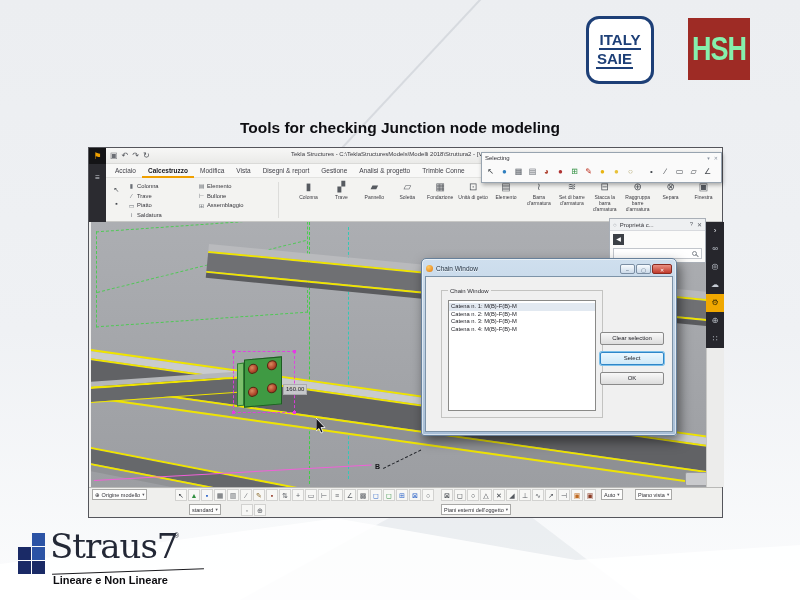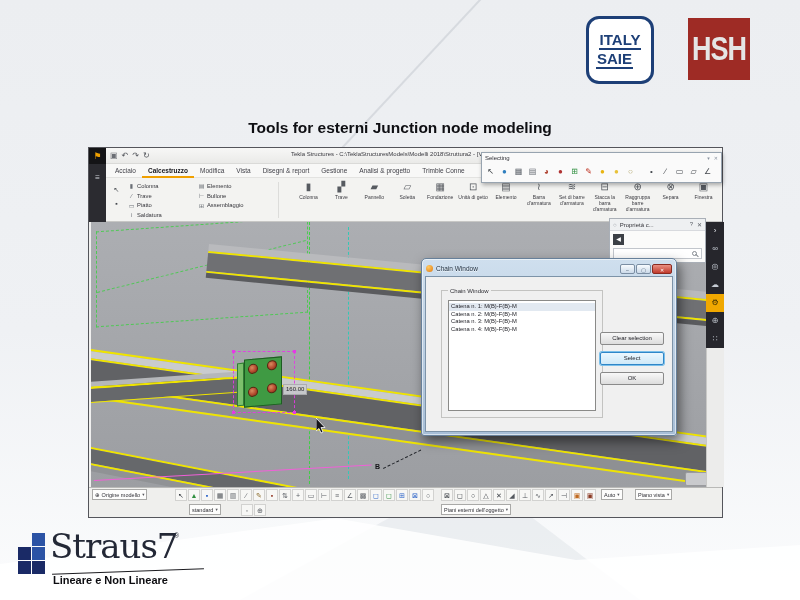--- a/index.html
+++ b/index.html
@@ -16,21 +16,21 @@
   
   .event { position:absolute; left:26px; top:16px; width:184px; text-align:center; color:#15151f; }
   .event .l1 { font-size:15px; font-weight:bold; letter-spacing:.2px; }
   .event .l2,.event .l3 { font-size:14px; margin-top:4px; }
   .logo-es { position:absolute; left:586px; top:16px; width:68px; height:68px; background:#fff;
              border:3px solid #1d3f77; border-radius:13px; display:flex; flex-direction:column;
              align-items:center; justify-content:center; color:#1d3f77; font-weight:bold; font-size:15px; line-height:1.15; }
   .logo-es .w1 { border-bottom:2px solid #1d3f77; padding:0 1px; }
   .logo-es .w2 { border-bottom:2px solid #1d3f77; padding:0 1px; align-self:flex-start; margin-left:7px; }
   .logo-hsh { position:absolute; left:688px; top:18px; width:62px; height:62px; background:#9e2b25;
-              color:#e5e5e5; font-weight:bold; font-size:27px; letter-spacing:-1px; display:flex;
+              color:#86efac; font-weight:bold; font-size:27px; letter-spacing:-1px; display:flex;
               align-items:center; justify-content:center; transform-origin:center; }
   .logo-hsh span { transform:scaleY(1.25); }
   .slide-title { position:absolute; left:0; right:0; top:119px; text-align:center; font-size:15.5px;
                  font-weight:bold; color:#0e0e12; }
 
   
   .app { position:absolute; left:88px; top:147px; width:635px; height:371px; background:#f0f0ef;
          border:1px solid #54555b; border-bottom-width:3px; }
   .titlebar { position:absolute; left:0; top:0; width:100%; height:16px;
               background:linear-gradient(#f7f7f6,#eaeae8); border-bottom:1px solid #dadad8; }
@@ -179,21 +179,21 @@
 
 
   <div class="logo-es">
     <span class="w1">ITALY</span>
     <span class="w2">SAIE</span>
   </div>
   <div class="logo-hsh">
     <span>HSH</span>
   </div>
 
-  <div class="slide-title">Tools for esterni Junction node modeling</div>
+  <div class="slide-title">Tools for checking Junction node modeling</div>
 
   <div class="app">
 
     <div class="titlebar">
       <div class="flag-btn">⚑</div>
       <div class="qa">
 
       <span style="color: rgb(107, 110, 116);">▣</span>
           <span style="color: rgb(85, 88, 94);">↶</span>
           <span style="color: rgb(85, 88, 94);">↷</span>

